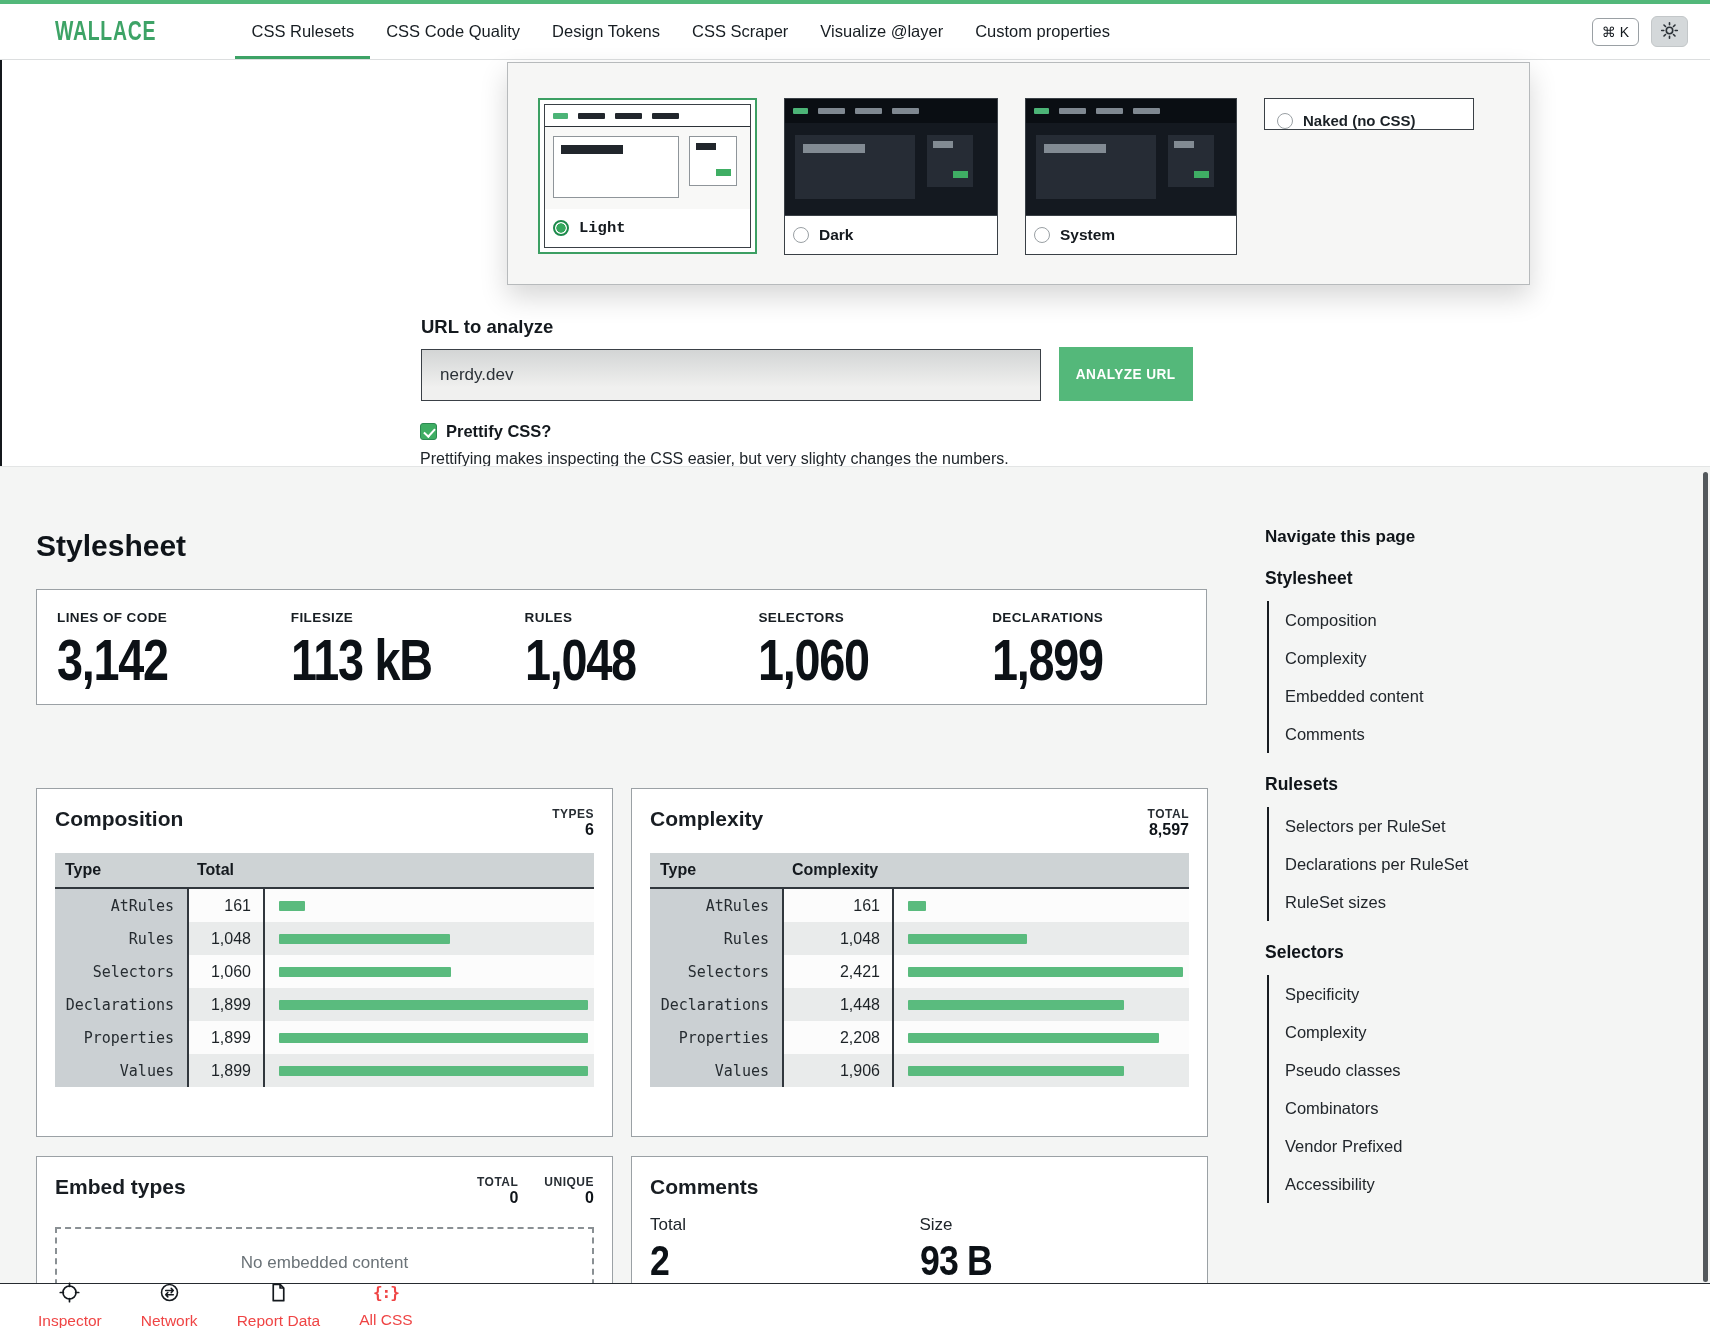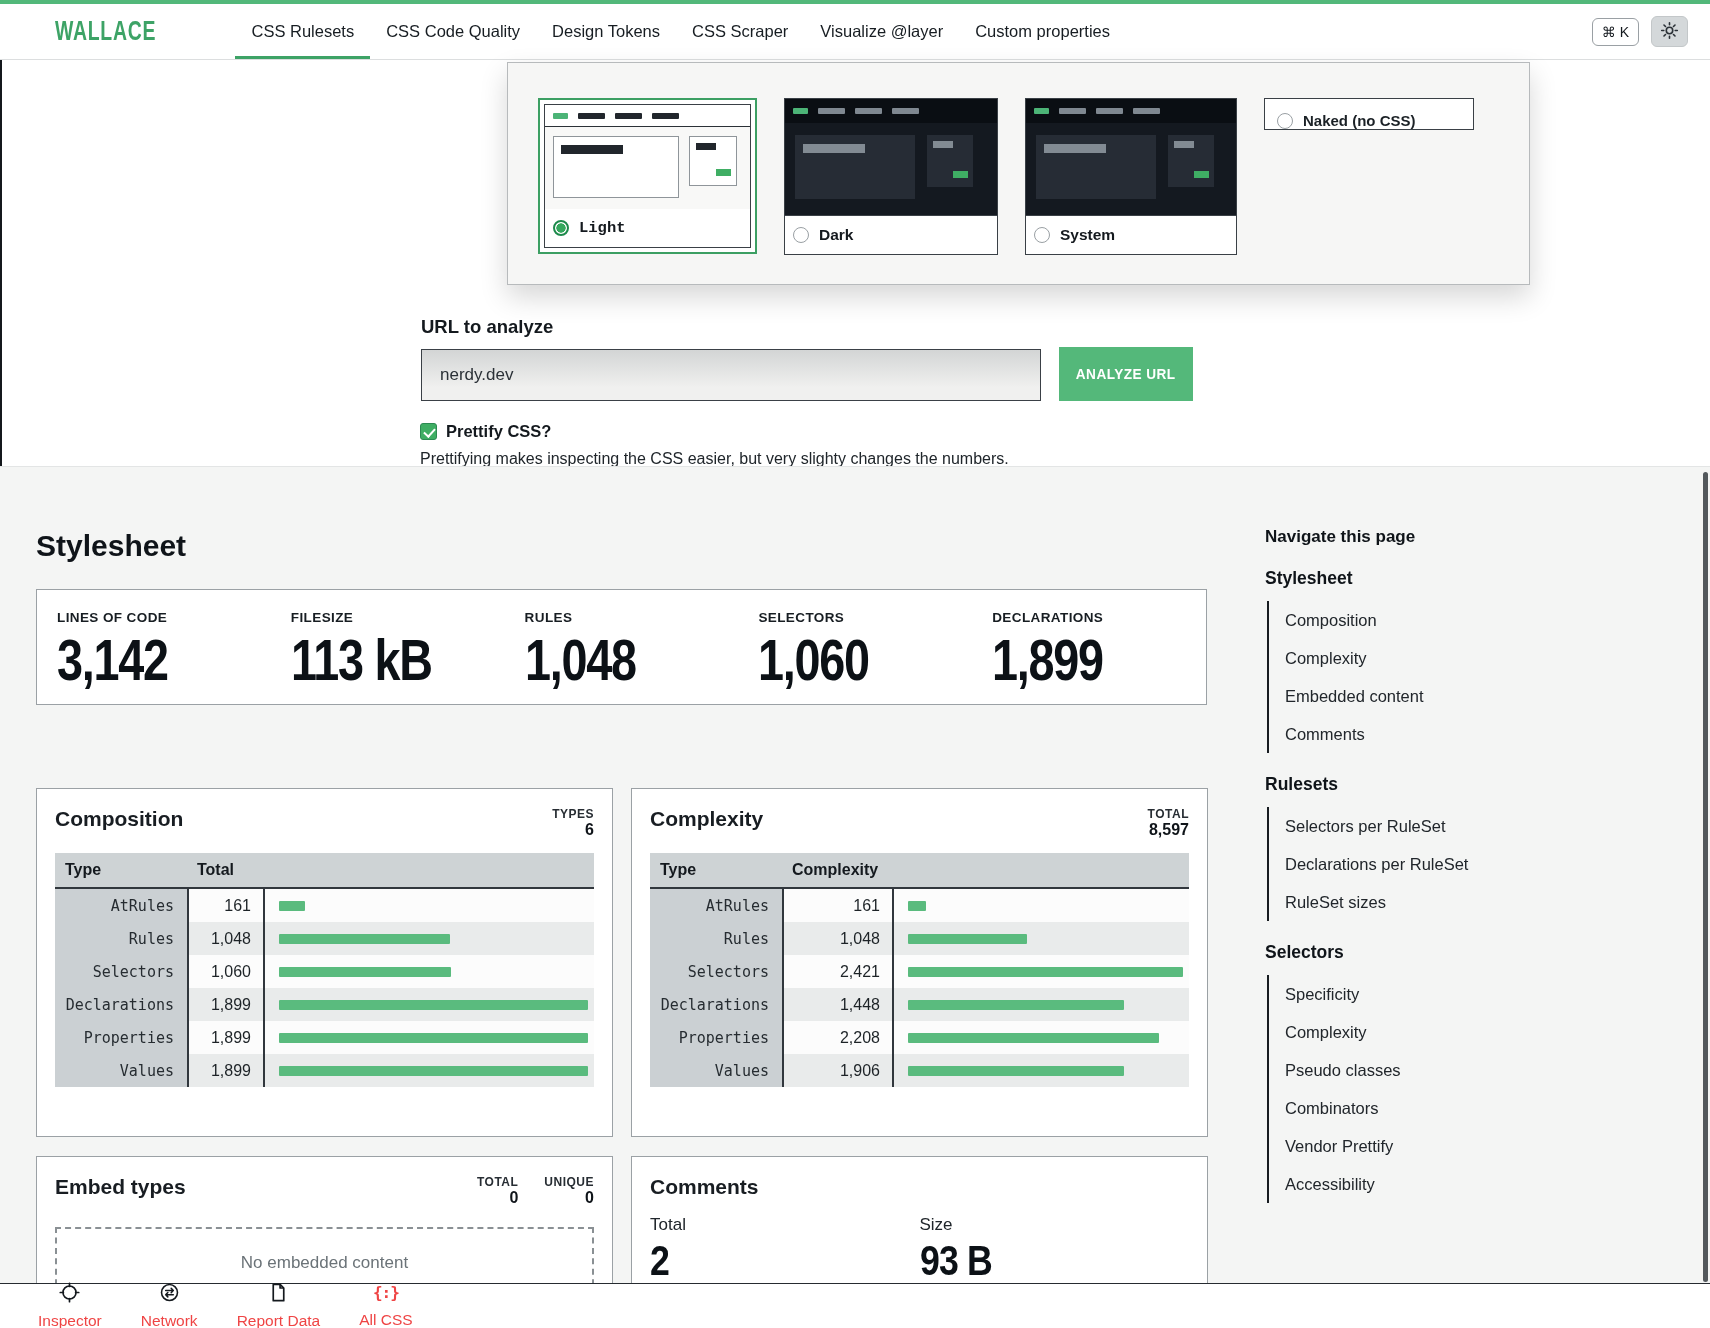--- a/index.html
+++ b/index.html
@@ -493,21 +493,21 @@
           <li>RuleSet sizes</li>
         </ul>
 
       <div class="pn-header">Selectors</div>
       <ul>
 
       <li>Specificity</li>
           <li>Complexity</li>
           <li>Pseudo classes</li>
           <li>Combinators</li>
-          <li>Vendor Prettify</li>
+          <li>Vendor Prefixed</li>
           <li>Accessibility</li>
         </ul>
     </aside>
   </main>
 
   <div class="scroll-thumb"></div>
 
   <footer class="toolbar">
     <div class="tb-item">
       <span>

